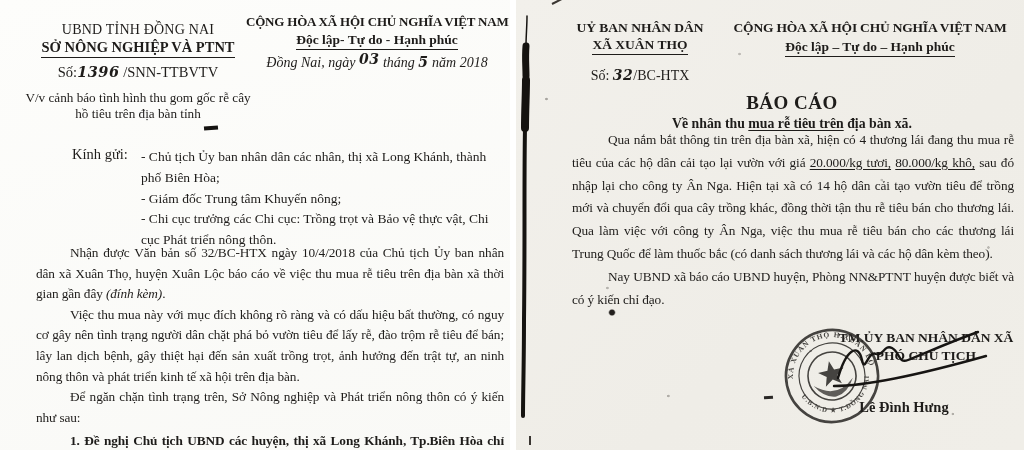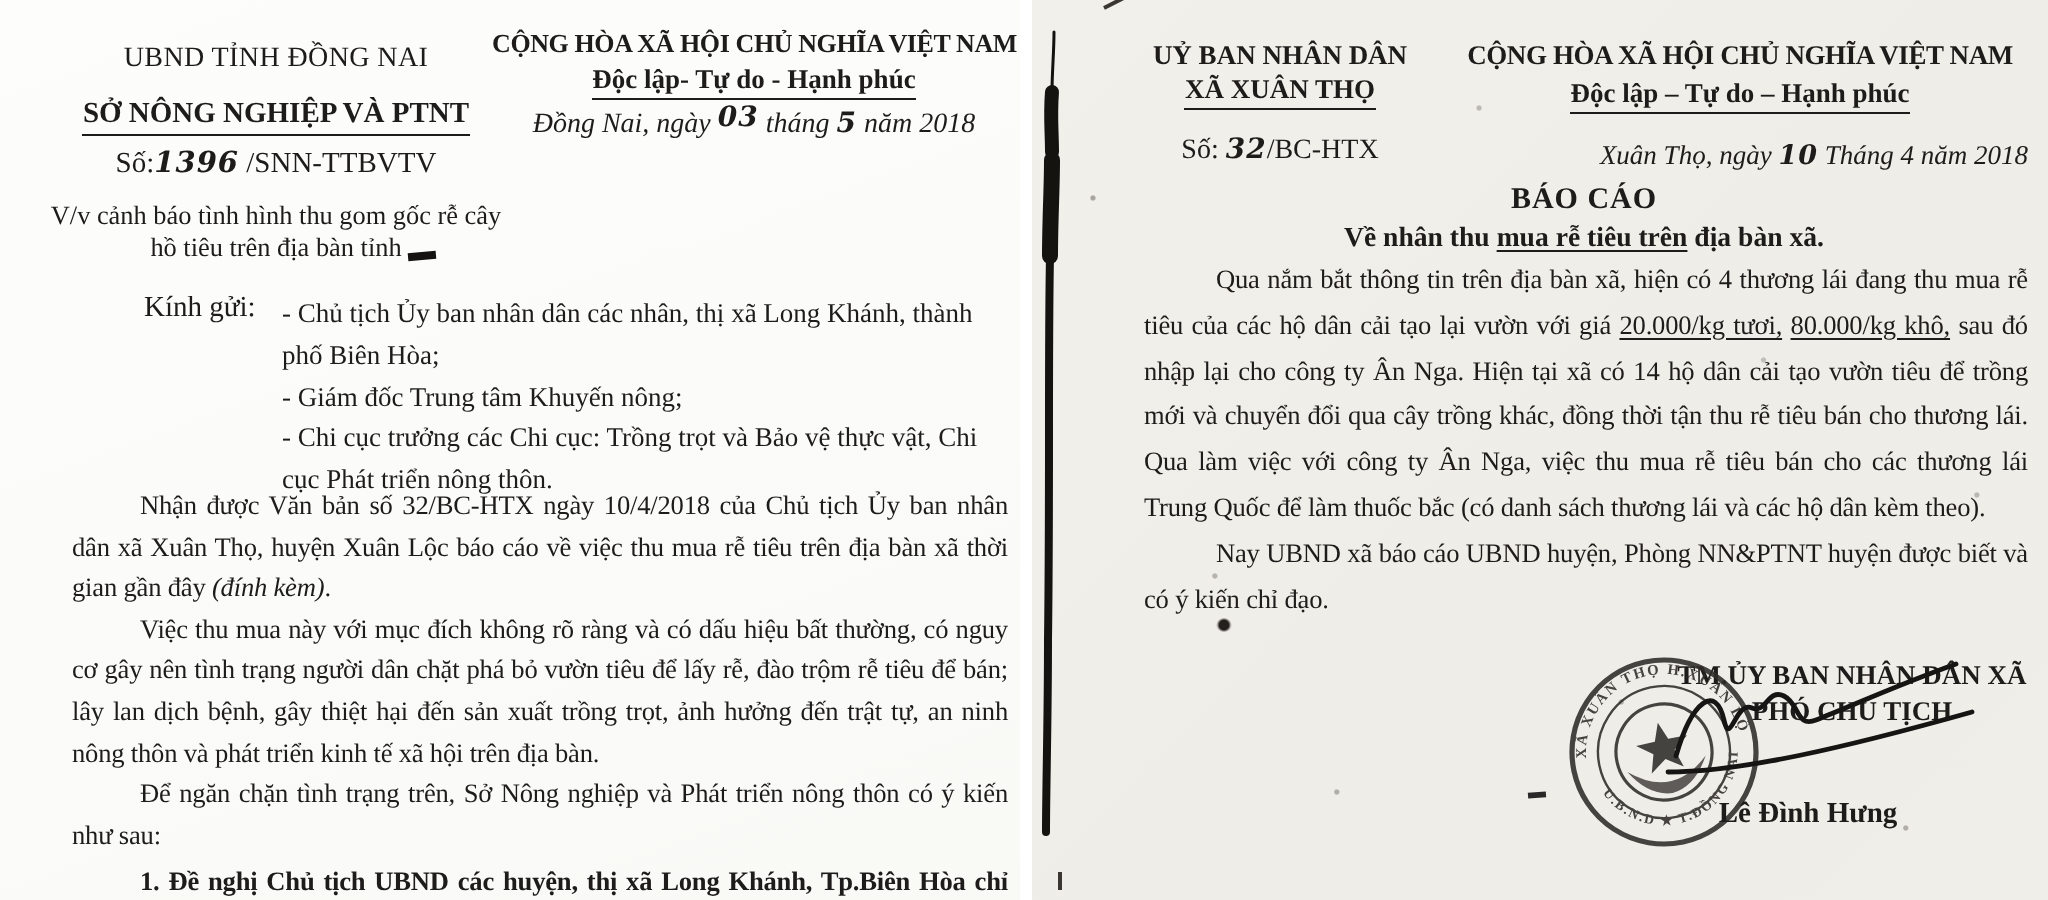--- a/index.html
+++ b/index.html
@@ -29,21 +29,21 @@
   .i{font-style:italic;}
   .ub{border-bottom:1.4px solid currentColor;padding-bottom:1px;display:inline-block;line-height:1.15;}
   .uthin{text-decoration:underline;text-underline-offset:2px;}
   .hand{font-family:"DejaVu Serif",serif;font-style:italic;font-weight:bold;letter-spacing:.5px;}
   .hand.sup{position:relative;top:-3px;}
   .just{text-align:justify;}
   .just p{margin:0;text-indent:34px;}
   
   .l-hl{left:18px;top:22px;width:240px;}
   .l-issuer1{font-size:14px;letter-spacing:.2px;}
-  .l-issuer2{font-size:14.5px;margin-top:11px;}
+  .l-issuer2{font-size:14.5px;margin-top:1px;}
   .l-number{font-size:14.5px;margin-top:5px;}
   .l-subject{font-size:13.2px;line-height:16px;margin:9px auto 0;width:232px;}
   .l-hr{left:246px;top:14px;width:262px;}
   .l-motto1{font-size:13px;letter-spacing:-.2px;white-space:nowrap;}
   .l-motto2{font-size:13.5px;margin-top:2px;}
   .l-date{font-size:14px;margin-top:4px;}
   .date-dash{left:204px;top:126px;width:14px;height:4px;background:#151311;transform:rotate(-5deg);}
   .l-salut{left:72px;top:146px;font-size:14.5px;}
   .l-recip{left:141px;top:147px;width:362px;font-size:13.5px;line-height:20.8px;}
   .l-recip div{margin:0;}
@@ -52,21 +52,21 @@
   
   .r-hl{left:36px;top:20px;width:176px;}
   .r-issuer1{font-size:13.5px;}
   .r-issuer2{font-size:13.5px;margin-top:1px;}
   .r-number{font-size:14px;margin-top:12px;}
   .r-hr{left:208px;top:20px;width:292px;}
   .r-motto1{font-size:13.5px;letter-spacing:-.2px;white-space:nowrap;}
   .r-motto2{font-size:13.5px;margin-top:3px;}
   .r-date{font-size:13.5px;margin-top:13px;text-align:right;padding-right:2px;}
   .r-title{left:55px;top:92px;width:442px;}
-  .r-title-main{font-size:15px;letter-spacing:.5px;}
+  .r-title-main{font-size:19px;letter-spacing:.5px;}
   .r-title-sub{font-size:13.8px;margin-top:2px;}
   .r-body{left:56px;top:129px;width:442px;font-size:13.3px;line-height:22.8px;letter-spacing:-.1px;}
   .r-body p{text-indent:36px;}
   .sign-org{left:300px;top:330px;width:220px;font-size:13.5px;}
   .sign-role{left:300px;top:348px;width:220px;font-size:13.5px;}
   .sign-name{left:322px;top:399px;width:132px;font-size:14.5px;}
   .seal{left:266px;top:326px;opacity:.88;transform:rotate(-12deg);}
   .sig{left:310px;top:316px;}
   
   .edge{left:0;top:0;}
@@ -127,21 +127,20 @@
 
   <div class="abs ctr r-hl">
     <div class="r-issuer1 b">UỶ BAN NHÂN DÂN</div>
     <div class="r-issuer2 b"><span class="ub">XÃ XUÂN THỌ</span></div>
     <div class="r-number"><span>Số: </span><span class="hand">32</span><span>/BC-HTX</span></div>
   </div>
 
   <div class="abs ctr r-hr">
     <div class="r-motto1 b">CỘNG HÒA XÃ HỘI CHỦ NGHĨA VIỆT NAM</div>
     <div class="r-motto2 b"><span class="ub">Độc lập – Tự do – Hạnh phúc</span></div>
-    <div class="r-date i"><span>Xuân Thọ, ngày </span><span class="hand">10</span><span> Tháng 4 năm 2018</span></div>
   </div>
 
   <div class="abs ctr r-title">
     <div class="r-title-main b">BÁO CÁO</div>
     <div class="r-title-sub b"><span>Về nhân thu </span><span class="uthin">mua rễ tiêu trên</span><span> địa bàn xã.</span></div>
   </div>
 
   <div class="abs just r-body">
     <p><span>Qua nắm bắt thông tin trên địa bàn xã, hiện có 4 thương lái đang thu mua rễ tiêu của các hộ dân cải tạo lại vườn với giá </span><span class="uthin">20.000/kg tươi,</span><span> </span><span class="uthin">80.000/kg khô,</span><span> sau đó nhập lại cho công ty Ân Nga. Hiện tại xã có 14 hộ dân cải tạo vườn tiêu để trồng mới và chuyển đổi qua cây trồng khác, đồng thời tận thu rễ tiêu bán cho thương lái. Qua làm việc với công ty Ân Nga, việc thu mua rễ tiêu bán cho các thương lái Trung Quốc để làm thuốc bắc (có danh sách thương lái và các hộ dân kèm theo).</span></p>
     <p>Nay UBND xã báo cáo UBND huyện, Phòng NN&amp;PTNT huyện được biết và có ý kiến chỉ đạo.</p>

